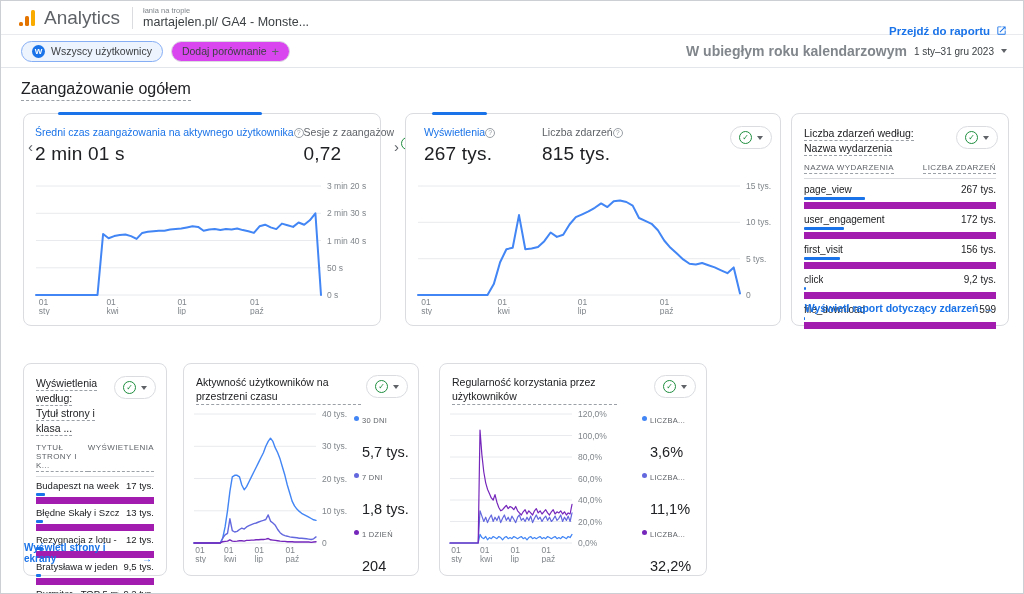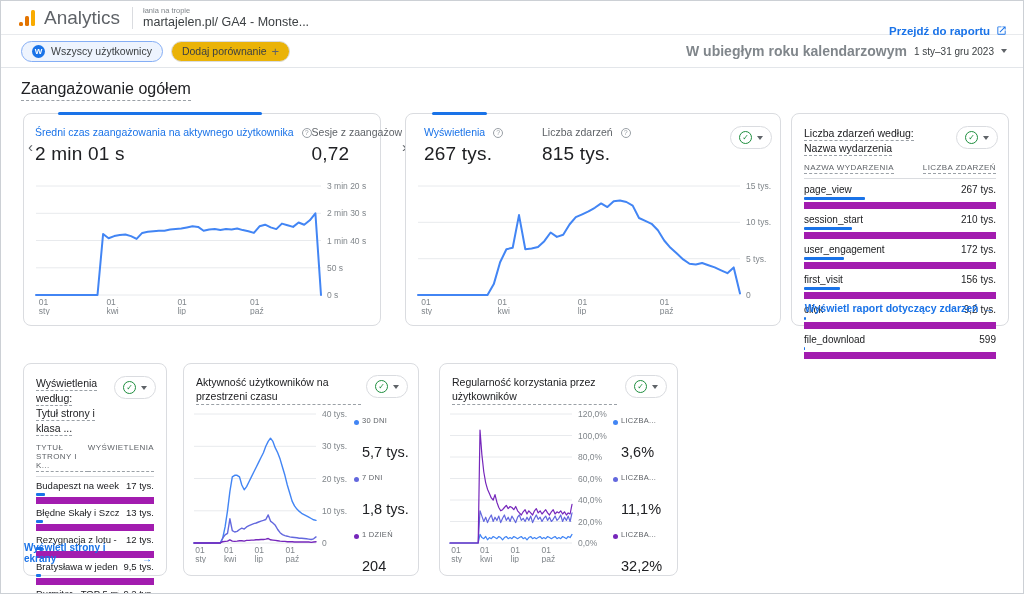--- a/index.html
+++ b/index.html
@@ -15,21 +15,21 @@
   .gl-mid{width:4px;height:10px;background:#e37400}
   .gl-tall{width:4px;height:16px;background:#f9ab00}
   .app-name{font-size:19px;color:#5f6368;margin-right:12px}
   .vdiv{width:1px;height:22px;background:#dadce0;margin-right:10px}
   .acct{font-size:7.5px;color:#80868b;line-height:9px}
   .prop{font-size:12.5px;color:#3c4043;line-height:14px}
   .go-report{position:absolute;right:16px;top:24px;display:flex;align-items:flex-start;gap:6px;color:#1a73e8;font-size:11.5px;font-weight:700;cursor:pointer;text-decoration:none}
 
   
   .chipbar{height:33px;display:flex;align-items:center;padding-left:20px;border-bottom:1px solid #e3e6ea;position:relative}
-  .chip{display:inline-flex;align-items:center;height:21px;border-radius:11px;font-size:10.5px;padding:0 10px;cursor:pointer;color:#3c4043;background:#eab308}
+  .chip{display:inline-flex;align-items:center;height:21px;border-radius:11px;font-size:10.5px;padding:0 10px;cursor:pointer;color:#3c4043;background:#d946ef}
   .chip-users{border:1px solid #85aef5;background:#eef4fe;gap:6px}
   .w-badge{width:13px;height:13px;border-radius:50%;background:#1a73e8;color:#fff;font-size:8px;font-weight:700;display:flex;align-items:center;justify-content:center}
   .chip-add{border:1px solid #dadce0;gap:5px;margin-left:8px}
   .plus-ic::after{content:"+";font-size:13px;color:#5f6368;line-height:1}
   .datepick{position:absolute;right:16px;top:8px;display:flex;align-items:center;gap:7px;cursor:pointer}
   .date-label{font-size:14px;color:#80868b;font-weight:700}
   .date-value{font-size:10px;color:#3c4043}
   .caret{width:0;height:0;border-left:3.5px solid transparent;border-right:3.5px solid transparent;border-top:4px solid #5f6368}
 
   .page-title{margin:12px 0 0 20px;font-size:16px;font-weight:400;color:#202124;display:inline-block;border-bottom:1px dashed #9aa0a6;padding-bottom:2px}
@@ -37,34 +37,34 @@
   
   .row1,.row2{position:absolute;left:22px;display:flex}
   .row1{top:112px}
   .row2{top:362px}
   .card{position:relative;background:#fff;border:1px solid #dadce0;border-radius:8px;height:213px}
   .c1{width:358px;margin-right:24px}
   .c2{width:376px;margin-right:10px}
   .c3{width:218px}
   .c4{width:144px;margin-right:16px}
   .c5{width:236px;margin-right:20px}
-  .c6{width:239px}
+  .c6{width:268px}
   .tabind{position:absolute;top:-2px;height:3px;background:#1a73e8;border-radius:3px}
   .c1 .tabind{left:34px;width:204px}
   .c2 .tabind{left:26px;width:55px}
 
   
   .mhead{display:flex;align-items:flex-start;padding:12px 8px 0 4px}
   .chev{color:#5f6368;font-size:15px;width:16px;text-align:center;margin-top:13px;cursor:pointer;line-height:1}
   .metric{cursor:pointer}
   .c1 .m1{flex:1;margin-left:2px}
   .c1 .m2{width:96px}
   .c2 .m1{width:118px;margin-left:14px}
   .c2 .m2{flex:1}
-  .mlabel{font-size:10.5px;display:flex;align-items:center;gap:8px;line-height:13px}
+  .mlabel{font-size:10.5px;display:flex;align-items:center;gap:0;line-height:13px}
   .mlabel.blue{color:#1a73e8}
   .mlabel.gray{color:#5f6368}
   .mlabel .lbl{white-space:nowrap;overflow:hidden}
   .mvalue{font-size:19px;color:#202124;margin-top:4px;letter-spacing:.2px}
   .qicon{width:10px;height:10px;border:1px solid #9aa0a6;border-radius:50%;position:relative;flex:none}
   .qicon::after{content:"?";position:absolute;inset:0;font-size:7px;color:#9aa0a6;display:flex;align-items:center;justify-content:center}
   .okcircle{width:13px;height:13px;border:1.4px solid #1e8e3e;border-radius:50%;position:relative;flex:none}
   .okcircle::after{content:"\2713";font-size:8px;color:#1e8e3e;position:absolute;inset:0;display:flex;align-items:center;justify-content:center}
   .okpill{display:inline-flex;align-items:center;gap:5px;border:1px solid #dadce0;border-radius:13px;padding:4px 8px;cursor:pointer;background:#fff}
   .oksolo{margin:11px 6px 0 2px;cursor:pointer}
@@ -90,21 +90,21 @@
   .c4 .tbar{height:2.5px;bottom:1.5px}
   .tlink{position:absolute;right:14px;bottom:11px;color:#1a73e8;font-size:10.5px;font-weight:700;cursor:pointer;display:flex;gap:5px;align-items:flex-end}
   .c4 .tlink{font-size:10px}
 
   
   .bcard-head{display:flex;justify-content:space-between;align-items:flex-start;padding:11px 10px 0 12px}
   .bcard-title{font-size:10.5px;color:#202124;line-height:14px;max-width:165px}
   .bwrap{position:absolute;left:8px;right:2px;top:46px;bottom:12px;display:flex}
   .blegend{width:62px;padding-top:6px}
   .lg-item{margin-bottom:13px}
-  .lg-label{font-size:7.5px;color:#5f6368;letter-spacing:.3px;display:flex;align-items:flex-end;gap:3px;white-space:nowrap}
+  .lg-label{font-size:7.5px;color:#5f6368;letter-spacing:.3px;display:flex;align-items:flex-start;gap:3px;white-space:nowrap}
   .lg-dot{width:5px;height:5px;border-radius:50%;flex:none}
   .dot-blue{background:#4285f4}
   .dot-ind{background:#6368de}
   .dot-pur{background:#7627bb}
   .lg-value{font-size:14.5px;color:#202124;margin-top:19px;margin-left:8px}
 </style>
 </head>
 <body>
 
 <div class="screen">
@@ -251,25 +251,20 @@
       </div>
       <div class="tbl">
         <div class="tbl-head">
           <span class="dashed">NAZWA WYDARZENIA</span>
           <span class="dashed">LICZBA ZDARZEŃ</span>
         </div>
         <div class="trow">
             <span class="tname">page_view</span>
             <span class="tval">267 tys.</span>
             <span class="tbar" style="width: 32%;"></span>
-          </div>
-        <div class="trow">
-            <span class="tname">session_start</span>
-            <span class="tval">210 tys.</span>
-            <span class="tbar" style="width: 25.1685%;"></span>
           </div>
         <div class="trow">
             <span class="tname">user_engagement</span>
             <span class="tval">172 tys.</span>
             <span class="tbar" style="width: 20.6142%;"></span>
           </div>
         <div class="trow">
             <span class="tname">first_visit</span>
             <span class="tval">156 tys.</span>
             <span class="tbar" style="width: 18.6966%;"></span>

